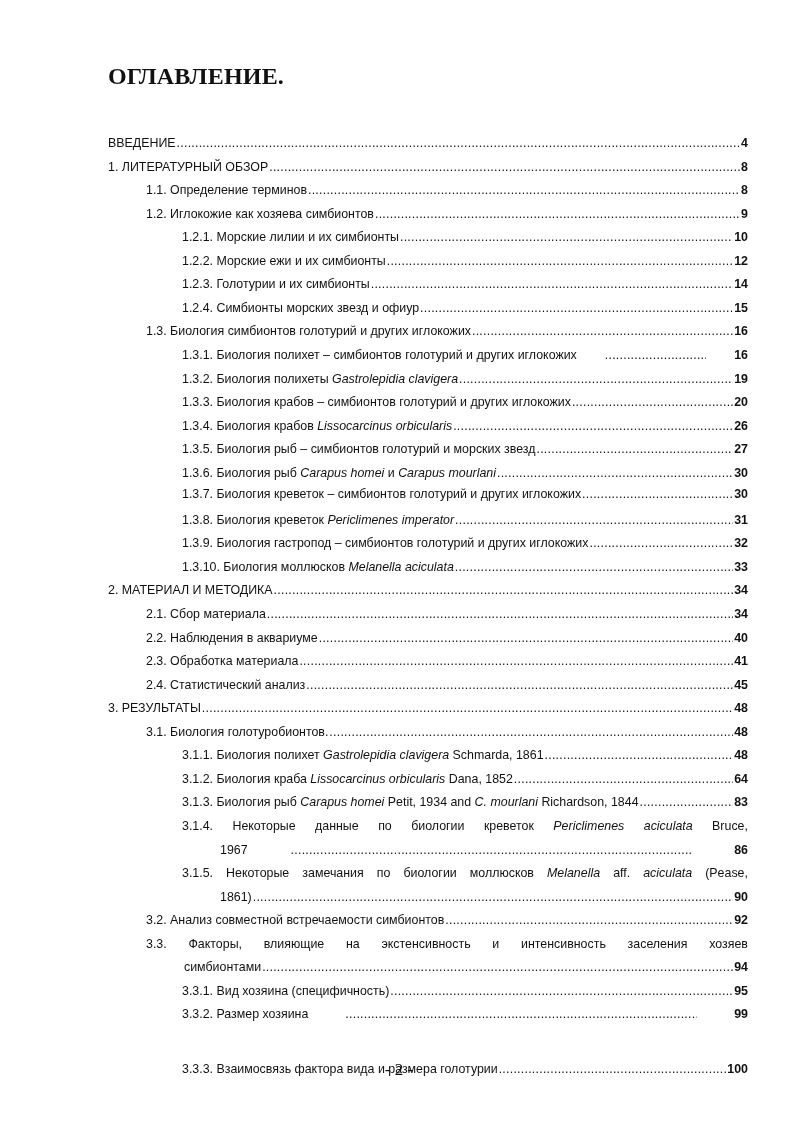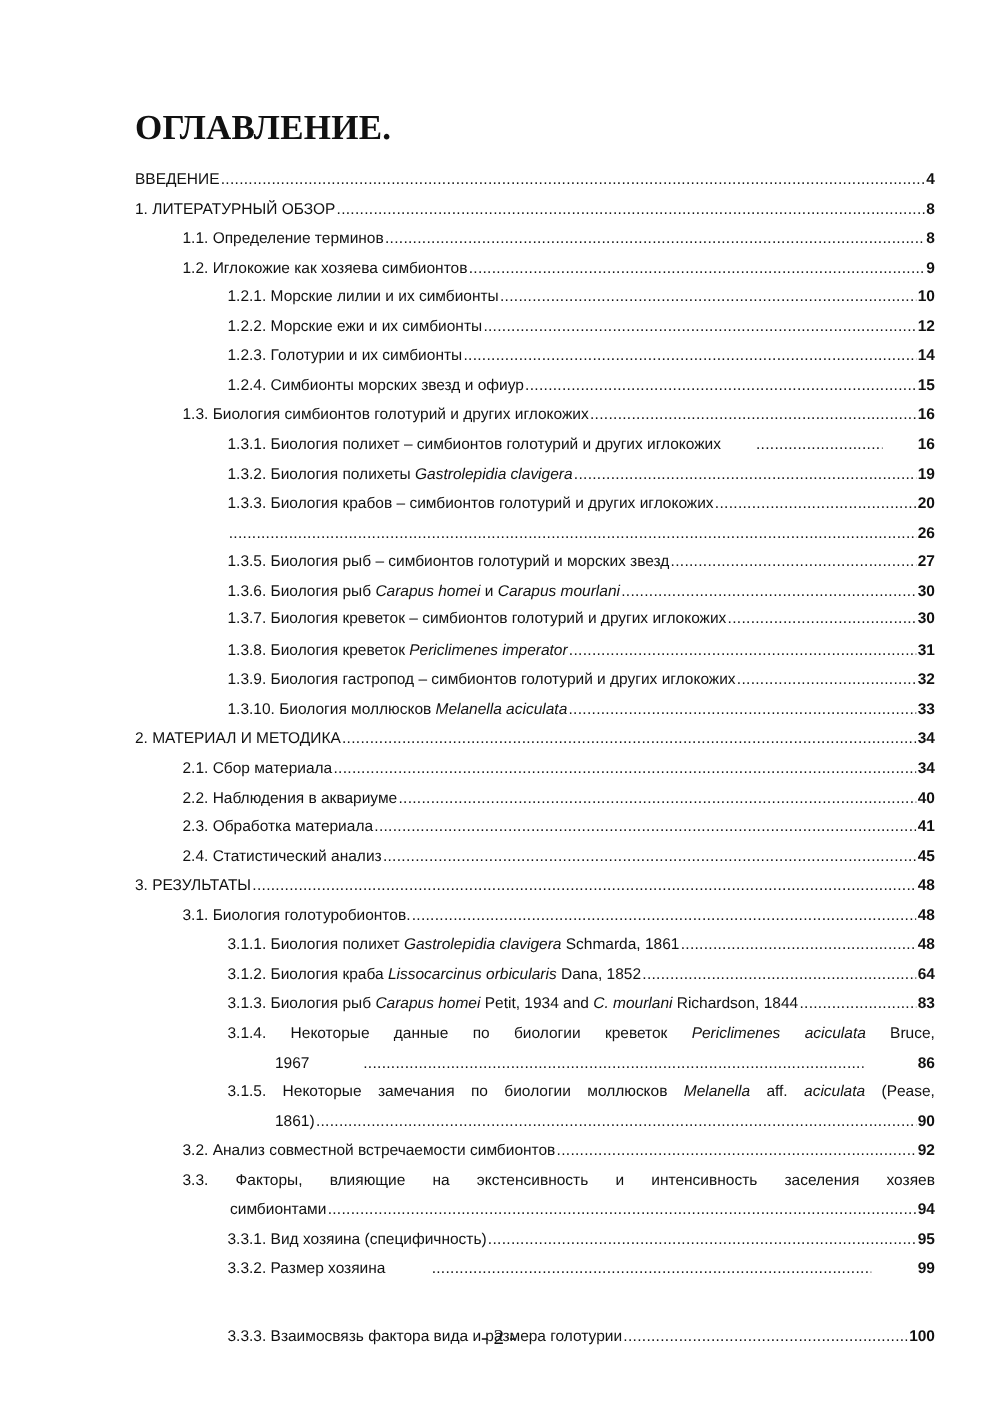--- a/index.html
+++ b/index.html
@@ -1,19 +1,19 @@
 <!DOCTYPE html>
 <html><head>
   <meta charset="utf-8">
   <style>
     html, body { margin: 0; padding: 0; background: #ffffff; }
     body { width: 798px; height: 1126px; position: relative; overflow: hidden; color: #111; }
     .title {
-      position: absolute; left: 108px; top: 87px;
-      font-family: "Liberation Serif", serif; font-weight: bold; font-size: 28px; letter-spacing: 0.2px;
+      position: absolute; left: 108px; top: 63px;
+      font-family: "Liberation Serif", serif; font-weight: bold; font-size: 24px; letter-spacing: 0.2px;
     }
     .toc { position: absolute; left: 0; top: 136px; width: 798px; }
     .row {
       position: absolute; height: 20px; display: flex; align-items: baseline;
       font-family: "Liberation Sans", sans-serif; font-size: 12.4px; white-space: nowrap;
     }
     .row .label { flex: 0 0 auto; }
     .row .label i { font-style: italic; }
     .row .leader { flex: 1 1 auto; overflow: hidden; margin: 0 1px; }
     .row .leader::before {
@@ -88,20 +88,21 @@
       <span class="label"><span>1.3.2. Биология полихеты </span><i>Gastrolepidia clavigera</i></span>
       <span class="leader"></span>
       <span class="page">19</span>
     </div>
     <div class="row" style="left: 182px; width: 566px; top: 259.05px;">
       <span class="label"><span>1.3.3. Биология крабов – симбионтов голотурий и других иглокожих</span></span>
       <span class="leader"></span>
       <span class="page">20</span>
     </div>
     <div class="row" style="left: 182px; width: 566px; top: 282.6px;">
+      <span class="label"><span>1.3.4. Биология крабов </span><i>Lissocarcinus orbicularis</i></span>
       <span class="leader"></span>
       <span class="page">26</span>
     </div>
     <div class="row" style="left: 182px; width: 566px; top: 306.15px;">
       <span class="label"><span>1.3.5. Биология рыб – симбионтов голотурий и морских звезд</span></span>
       <span class="leader"></span>
       <span class="page">27</span>
     </div>
     <div class="row" style="left: 182px; width: 566px; top: 329.7px;">
       <span class="label"><span>1.3.6. Биология рыб </span><i>Carapus homei</i><span> и </span><i>Carapus mourlani</i></span>

